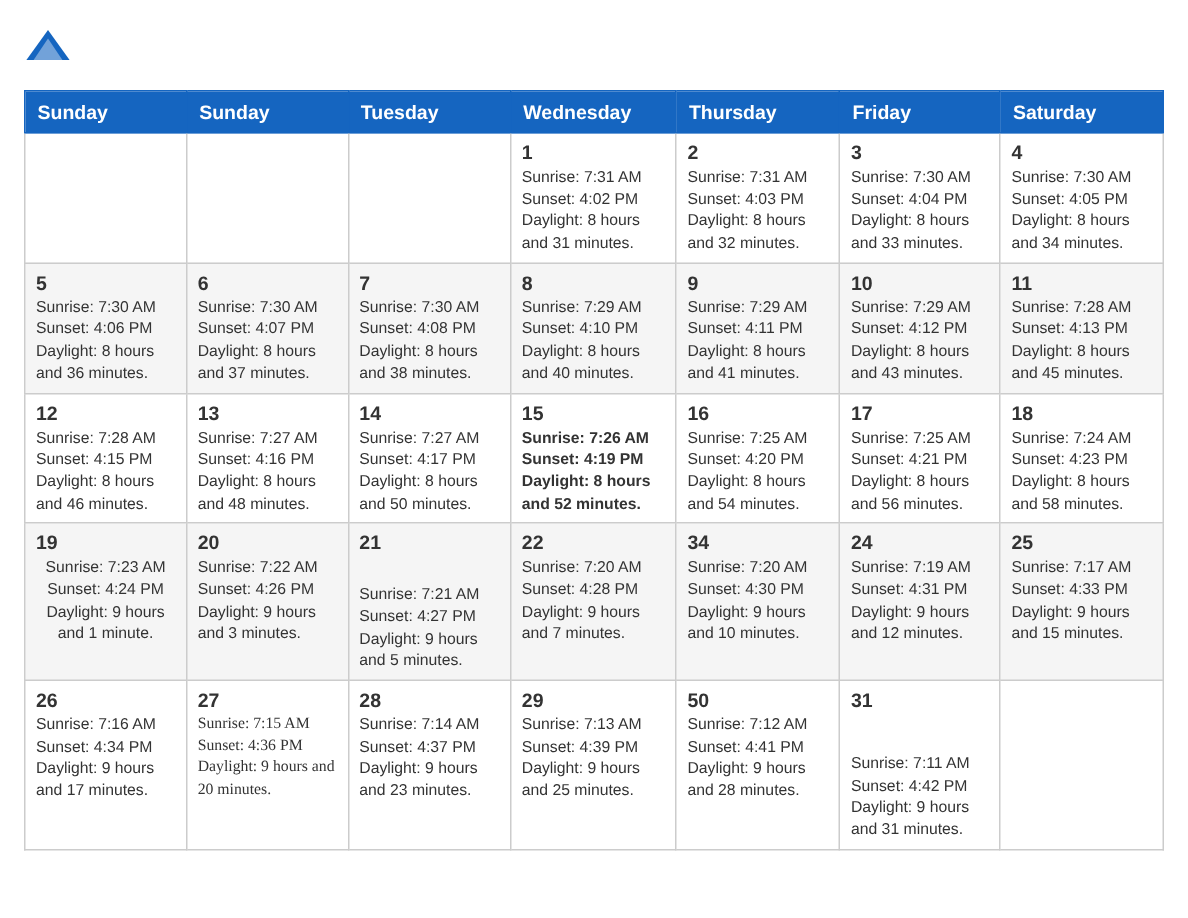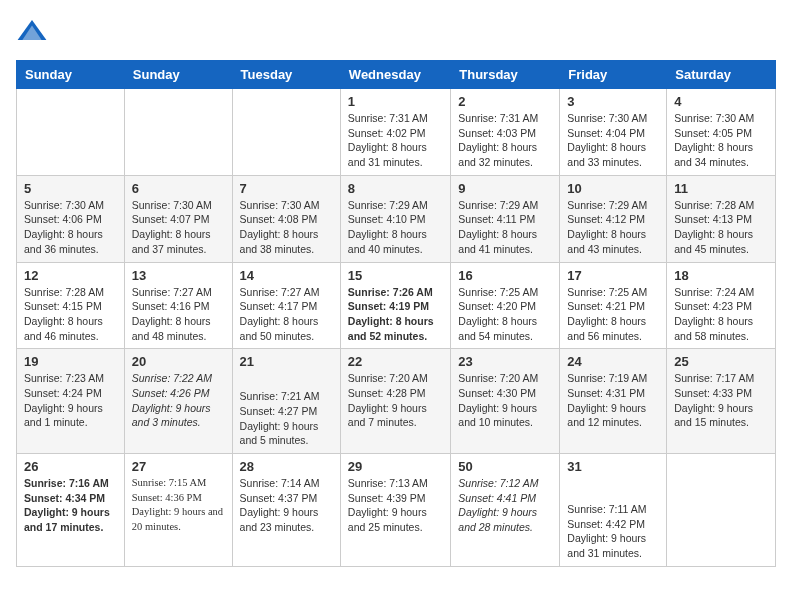--- a/index.html
+++ b/index.html
@@ -233,65 +233,65 @@
         <td>
           <div class="day-num">18</div>
           <div class="day-info" style="white-space: pre-line;">Sunrise: 7:24 AM
 Sunset: 4:23 PM
 Daylight: 8 hours and 58 minutes.</div>
         </td>
       </tr>
       <tr>
         <td>
           <div class="day-num">19</div>
-          <div class="day-info" style="white-space: pre-line;">Sunrise: 7:23 AM
+          <div class="day-info" style="white-space: pre-line; text-align: center;">Sunrise: 7:23 AM
 Sunset: 4:24 PM
 Daylight: 9 hours and 1 minute.</div>
         </td>
         <td>
           <div class="day-num">20</div>
-          <div class="day-info" style="white-space: pre-line; font-style: italic;">Sunrise: 7:22 AM
+          <div class="day-info" style="white-space: pre-line;">Sunrise: 7:22 AM
 Sunset: 4:26 PM
 Daylight: 9 hours and 3 minutes.</div>
         </td>
         <td>
           <div class="day-num">21</div>
           <div class="day-info" style="white-space: pre-line; margin-top: 20px;">Sunrise: 7:21 AM
 Sunset: 4:27 PM
 Daylight: 9 hours and 5 minutes.</div>
         </td>
         <td>
           <div class="day-num">22</div>
           <div class="day-info" style="white-space: pre-line;">Sunrise: 7:20 AM
 Sunset: 4:28 PM
 Daylight: 9 hours and 7 minutes.</div>
         </td>
         <td>
-          <div class="day-num">23</div>
+          <div class="day-num">34</div>
           <div class="day-info" style="white-space: pre-line;">Sunrise: 7:20 AM
 Sunset: 4:30 PM
 Daylight: 9 hours and 10 minutes.</div>
         </td>
         <td>
           <div class="day-num">24</div>
           <div class="day-info" style="white-space: pre-line;">Sunrise: 7:19 AM
 Sunset: 4:31 PM
 Daylight: 9 hours and 12 minutes.</div>
         </td>
         <td>
           <div class="day-num">25</div>
           <div class="day-info" style="white-space: pre-line;">Sunrise: 7:17 AM
 Sunset: 4:33 PM
 Daylight: 9 hours and 15 minutes.</div>
         </td>
       </tr>
       <tr>
         <td>
           <div class="day-num">26</div>
-          <div class="day-info" style="white-space: pre-line; font-weight: bold;">Sunrise: 7:16 AM
+          <div class="day-info" style="white-space: pre-line;">Sunrise: 7:16 AM
 Sunset: 4:34 PM
 Daylight: 9 hours and 17 minutes.</div>
         </td>
         <td>
           <div class="day-num">27</div>
           <div class="day-info" style="white-space: pre-line; font-family: Liberation Serif, serif;">Sunrise: 7:15 AM
 Sunset: 4:36 PM
 Daylight: 9 hours and 20 minutes.</div>
         </td>
         <td>
@@ -301,21 +301,21 @@
 Daylight: 9 hours and 23 minutes.</div>
         </td>
         <td>
           <div class="day-num">29</div>
           <div class="day-info" style="white-space: pre-line;">Sunrise: 7:13 AM
 Sunset: 4:39 PM
 Daylight: 9 hours and 25 minutes.</div>
         </td>
         <td>
           <div class="day-num">50</div>
-          <div class="day-info" style="white-space: pre-line; font-style: italic;">Sunrise: 7:12 AM
+          <div class="day-info" style="white-space: pre-line;">Sunrise: 7:12 AM
 Sunset: 4:41 PM
 Daylight: 9 hours and 28 minutes.</div>
         </td>
         <td>
           <div class="day-num">31</div>
           <div class="day-info" style="white-space: pre-line; margin-top: 28px;">Sunrise: 7:11 AM
 Sunset: 4:42 PM
 Daylight: 9 hours and 31 minutes.</div>
         </td>
         <td class="empty-cell"></td>

